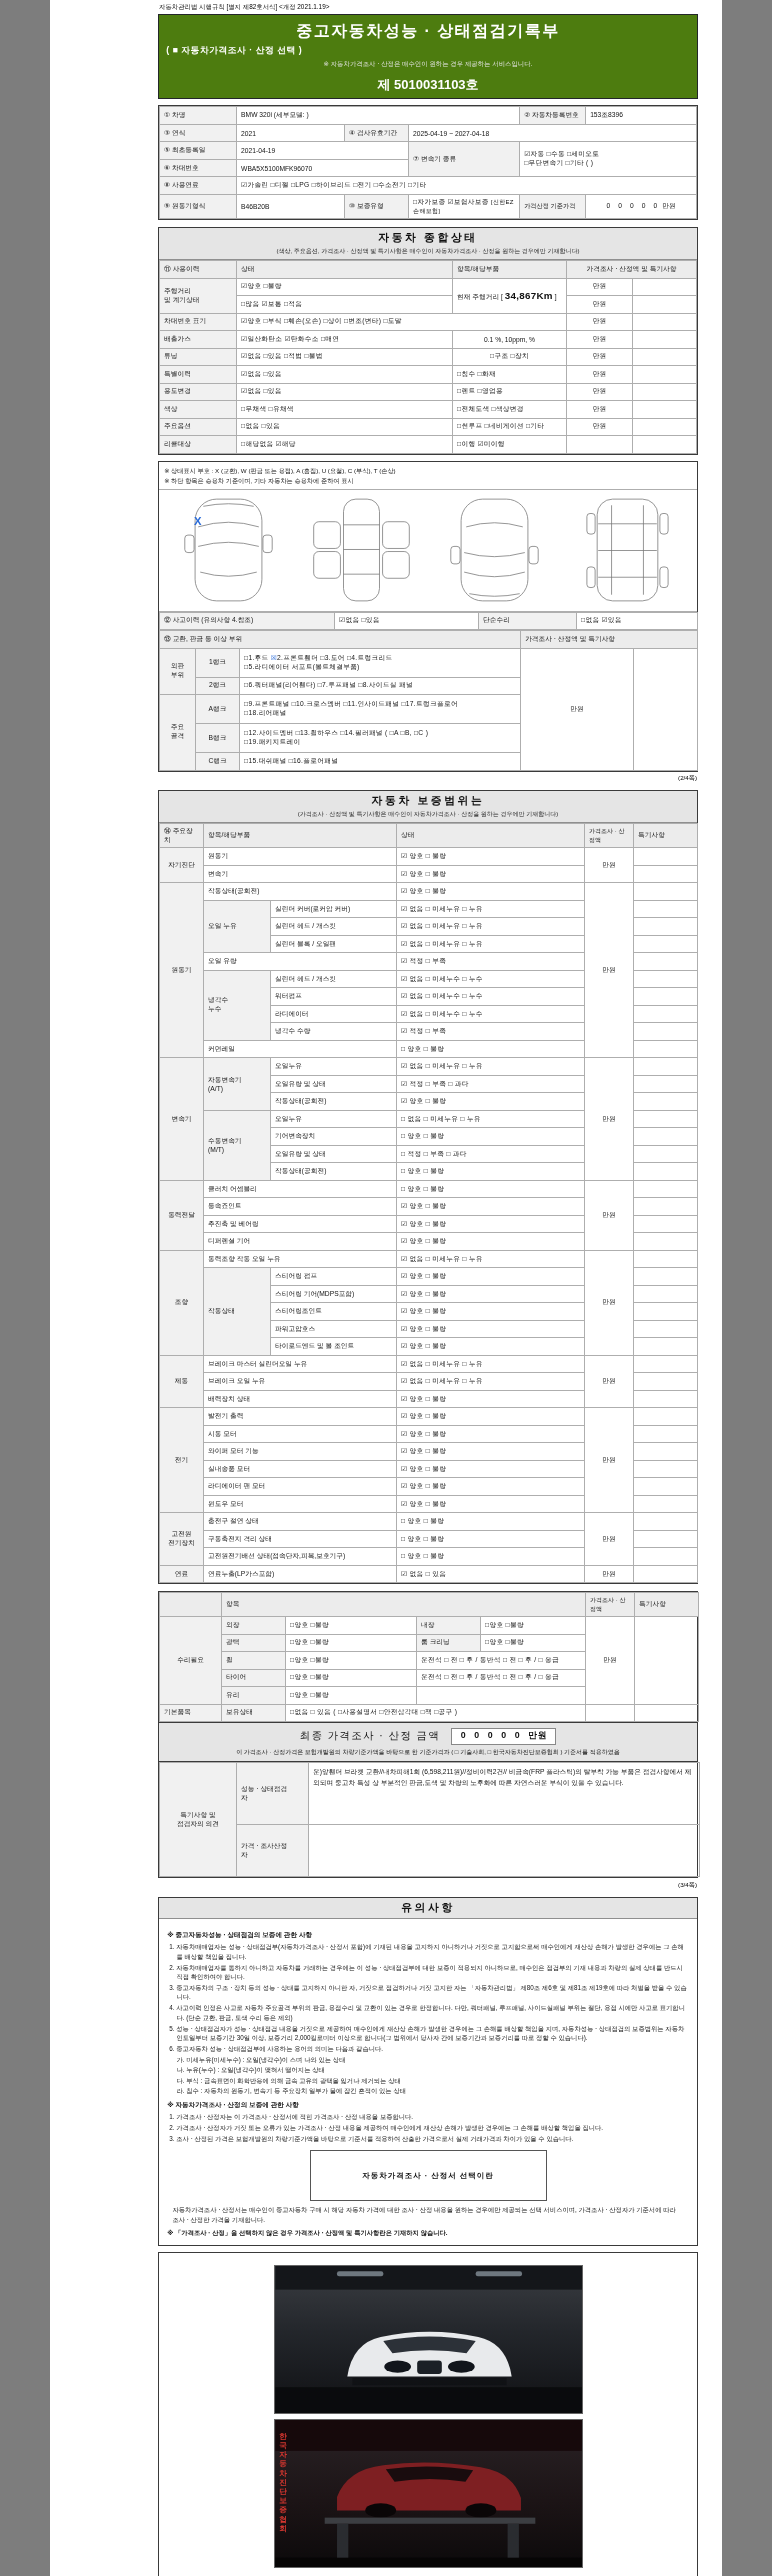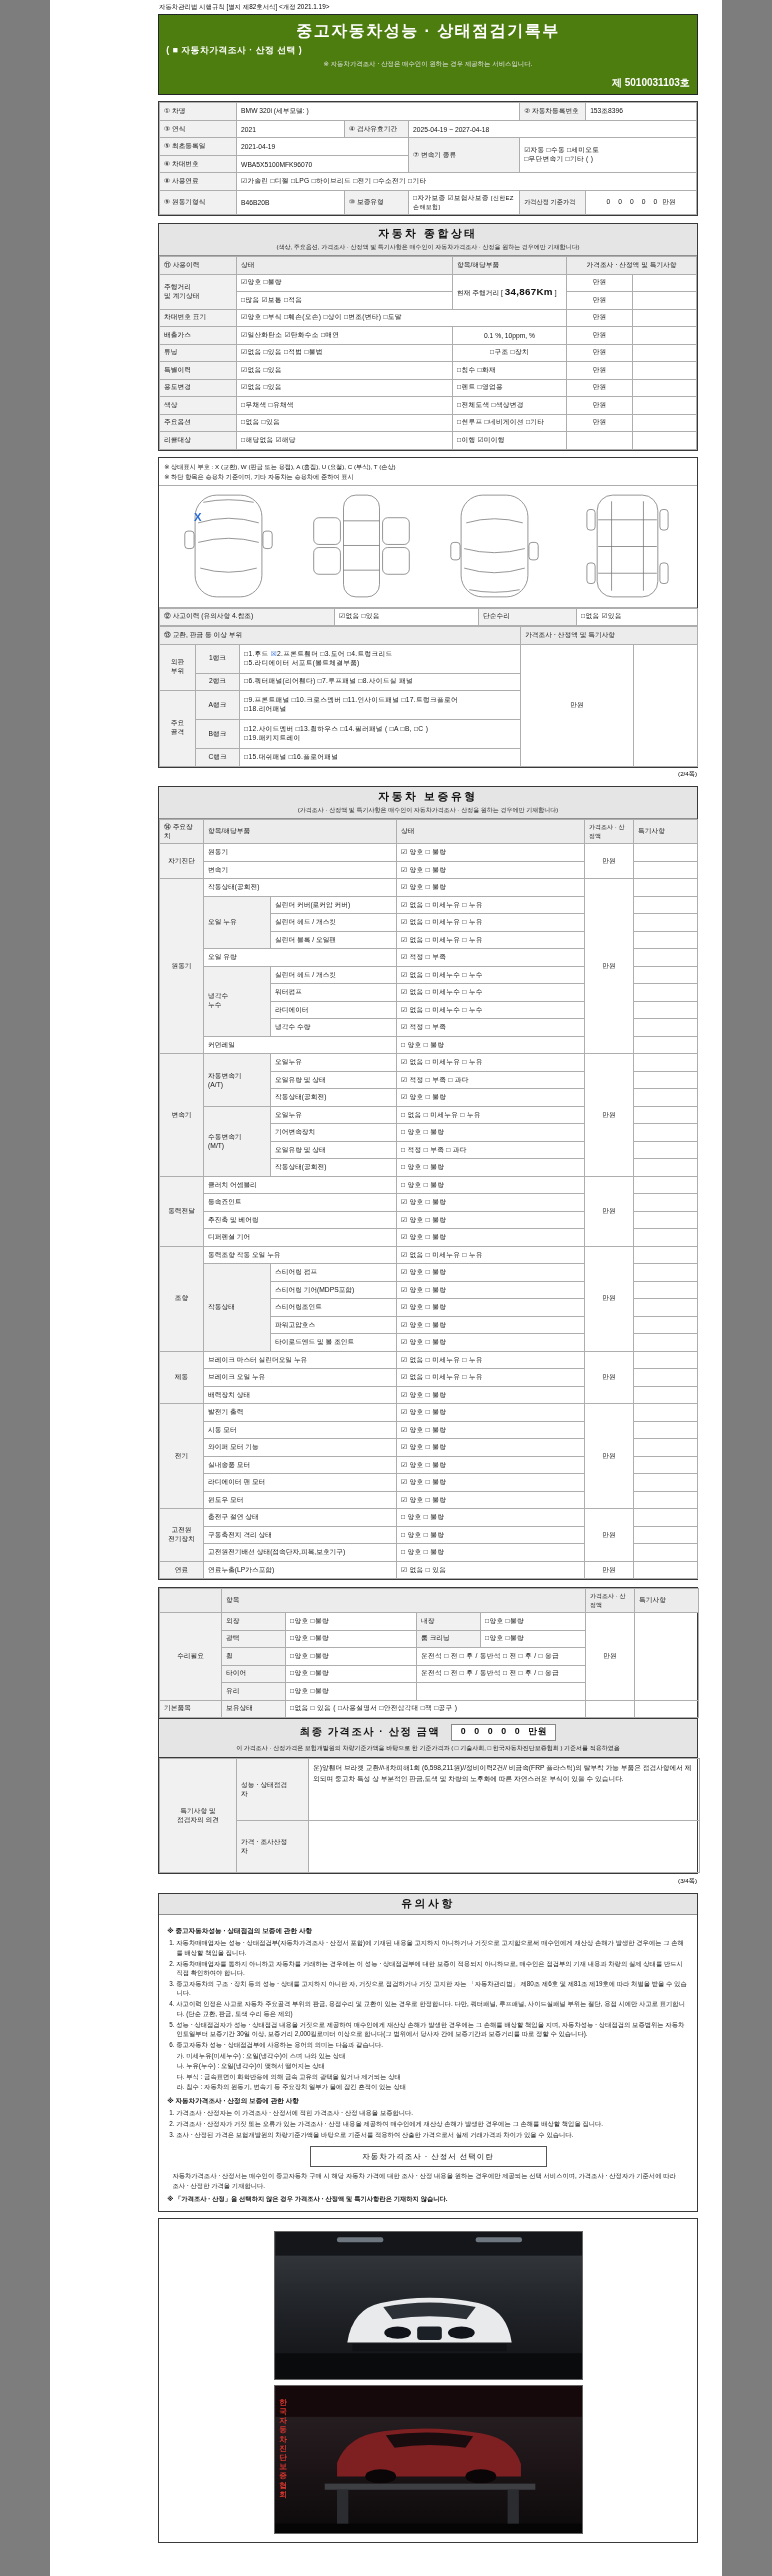--- a/index.html
+++ b/index.html
@@ -5,49 +5,49 @@
   *{box-sizing:border-box;margin:0;padding:0}
   body{font-family:"Liberation Sans","DejaVu Sans",sans-serif;background:#7d7d7d;color:#111}
   .canvas{width:773px;min-height:2576px;background:#7d7d7d;position:relative;overflow:hidden}
   .page{position:absolute;left:50px;top:0;width:672px;min-height:2576px;background:#ffffff}
   .content{margin-left:108px;width:540px;padding-top:1px;padding-bottom:10.3px}
   .refline{font-size:6.4px;padding:1.5px 1px 2.1px;color:#000}
   .mainhead{background:#4d7c0f;color:#fff;border:0.5px solid #23262a;padding:6.2px 7.2px 4.1px}
   .mh-title{text-align:center;font-size:16px;font-weight:bold;letter-spacing:1.5px}
   .mh-sub{text-align:left;font-size:8.8px;font-weight:bold;margin-top:3.6px;letter-spacing:0.5px}
   .mh-note{text-align:center;font-size:6.4px;color:#e6e6e6;margin-top:3.1px}
-  .mh-doc{font-size:10px;font-weight:bold;margin-top:6.2px;text-align:right}
+  .mh-doc{font-size:13px;font-weight:bold;margin-top:6.2px;text-align:center}
   .box{border:1px solid #3a3a3a;margin-top:6.7px;background:#fff}
   .sechead{background:#e5e5e5;text-align:center;padding:3.6px 2.1px 3.1px;border-bottom:0.5px solid #8f8f8f}
   .st{font-size:10.8px;font-weight:bold;letter-spacing:2.6px}
   .ss{font-size:6px;margin-top:1.5px;color:#1c1c1c}
   table{border-collapse:collapse;width:100%;font-size:6.7px;table-layout:fixed}
   td,th{border:0.5px solid #aeaeae;padding:2.6px 4.1px;vertical-align:middle;white-space:pre-line;word-break:break-all;text-align:left;font-weight:normal}
   tr{height:17.5px}
   .lb{background:#f1f1f1}
   .hd{background:#ececec;font-weight:normal}
   .ctr{text-align:center}
   .chk{letter-spacing:0.3px}
   .mil{font-size:6.7px}
   .mil b{font-size:9.8px;letter-spacing:0.3px}
   .pgmark{text-align:right;font-size:6.2px;padding:2.6px 1px 0;color:#000}
   .diagwrap{display:flex;justify-content:space-around;align-items:center;padding:5.2px 3.1px;border-bottom:0.5px solid #aeaeae;background:#fff}
   .diag svg{display:block}
   .notes{font-size:6.2px;padding:3.6px 5.2px;border-bottom:0.5px solid #aeaeae;line-height:1.6}
   .xm{color:#2b6cd9;font-weight:bold}
   .pricebar{background:#e5e5e5;border:1px solid #3a3a3a;border-top:none;padding:4.6px 5.2px 4.1px;text-align:center}
   .pb-row{display:flex;justify-content:center;align-items:center;gap:11.3px}
-  .pb-label{font-size:10.3px;font-weight:bold;letter-spacing:1.5px}
+  .pb-label{font-size:10.3px;font-weight:normal;letter-spacing:1.5px}
   .pb-value{background:#fff;border:0.5px solid #888;padding:1.5px 8.2px;font-size:8.8px;font-weight:bold;letter-spacing:3.1px}
   .pb-note{font-size:6px;margin-top:3.6px}
   .noticebody{padding:6.2px 8.2px 7.2px;font-size:6.3px;line-height:1.5}
   .noticebody .nh{font-weight:bold;font-size:6.6px;margin:4.6px 0 2.1px}
   .noticebody .ni{margin:1.5px 0 1.5px 2.1px;text-indent:-7.2px;padding-left:7.2px}
   .noticebody .nsub{margin:1px 0 1px 9.3px}
-  .nbox{border:0.8px solid #555;width:237px;margin:6.2px auto 4.1px;text-align:center;padding:4px;font-size:7.5px;font-weight:normal;letter-spacing:1px}
+  .nbox{border:0.8px solid #555;width:237px;margin:6.2px auto 4.1px;text-align:center;padding:19px;font-size:7.5px;font-weight:bold;letter-spacing:1px}
   .nboxtext{font-size:6.3px;margin:2.1px 5.2px}
   .nclose{font-size:6.3px;font-weight:bold;margin-top:4.1px}
   .photoarea{padding:6.2px 0 8.2px;text-align:center}
   .photo{width:309px;height:149px;margin:5.2px auto 0;position:relative;overflow:hidden;border:0.5px solid #666}
   .photo1{background:linear-gradient(180deg,#3a3d42 0%,#23262b 45%,#101114 100%)}
   .photo2{background:linear-gradient(180deg,#2a2326 0%,#1c1416 55%,#0c0a0b 100%)}
   .wm{position:absolute;left:3.1px;top:7.2px;writing-mode:vertical-rl;color:#d2362f;font-size:7.7px;font-weight:bold;letter-spacing:1.5px}
 </style>
 </head>
 <body>
@@ -324,21 +324,21 @@
         <td class="lb ctr">C랭크</td>
         <td class="chk xconv">□15.대쉬패널  □16.플로어패널</td>
       </tr>
     </tbody>
           </table>
   </div>
   <div class="pgmark">(2/4쪽)</div>
 
   <div class="box">
     <div class="sechead">
-      <div class="st">자동차 보증유형</div>
+      <div class="st">자동차 보증범위는</div>
       <div class="ss">(가격조사 · 산정액 및 특기사항은 매수인이 자동차가격조사 · 산정을 원하는 경우에만 기재합니다)</div>
     </div>
     <table>
       <colgroup>
               <col style="width:44px">
               <col style="width:67px">
               <col style="width:126px">
               <col style="width:188px">
               <col style="width:49px">
               <col style="width:64px">

